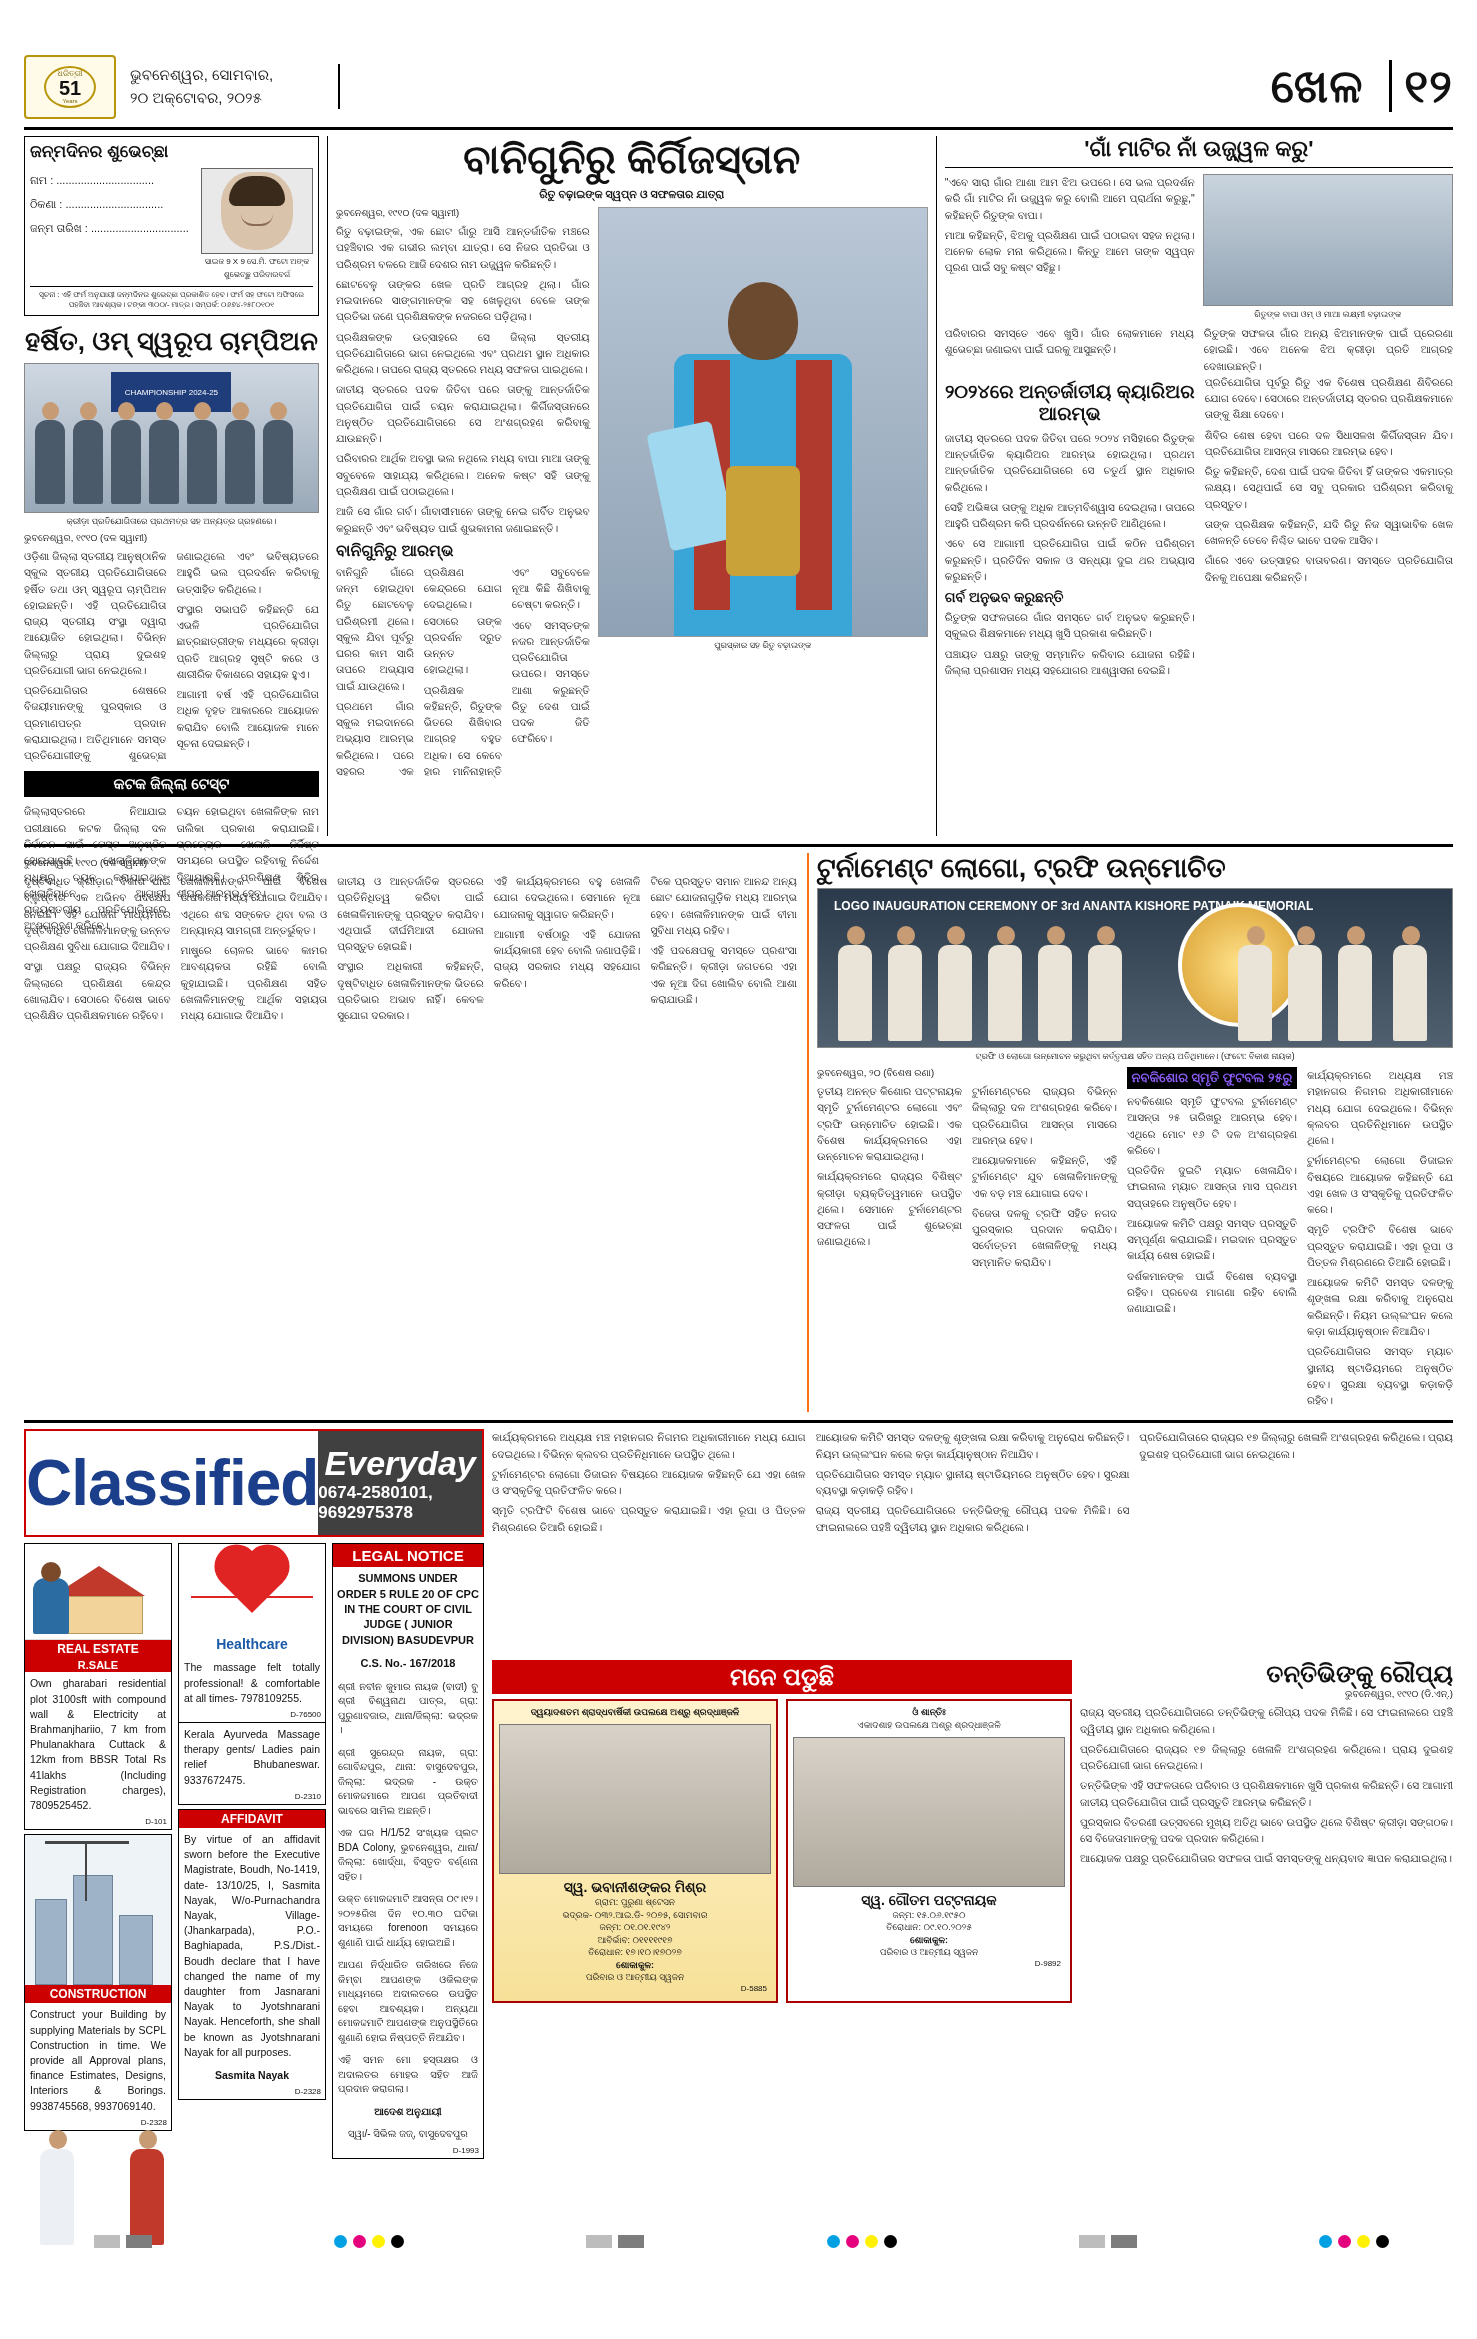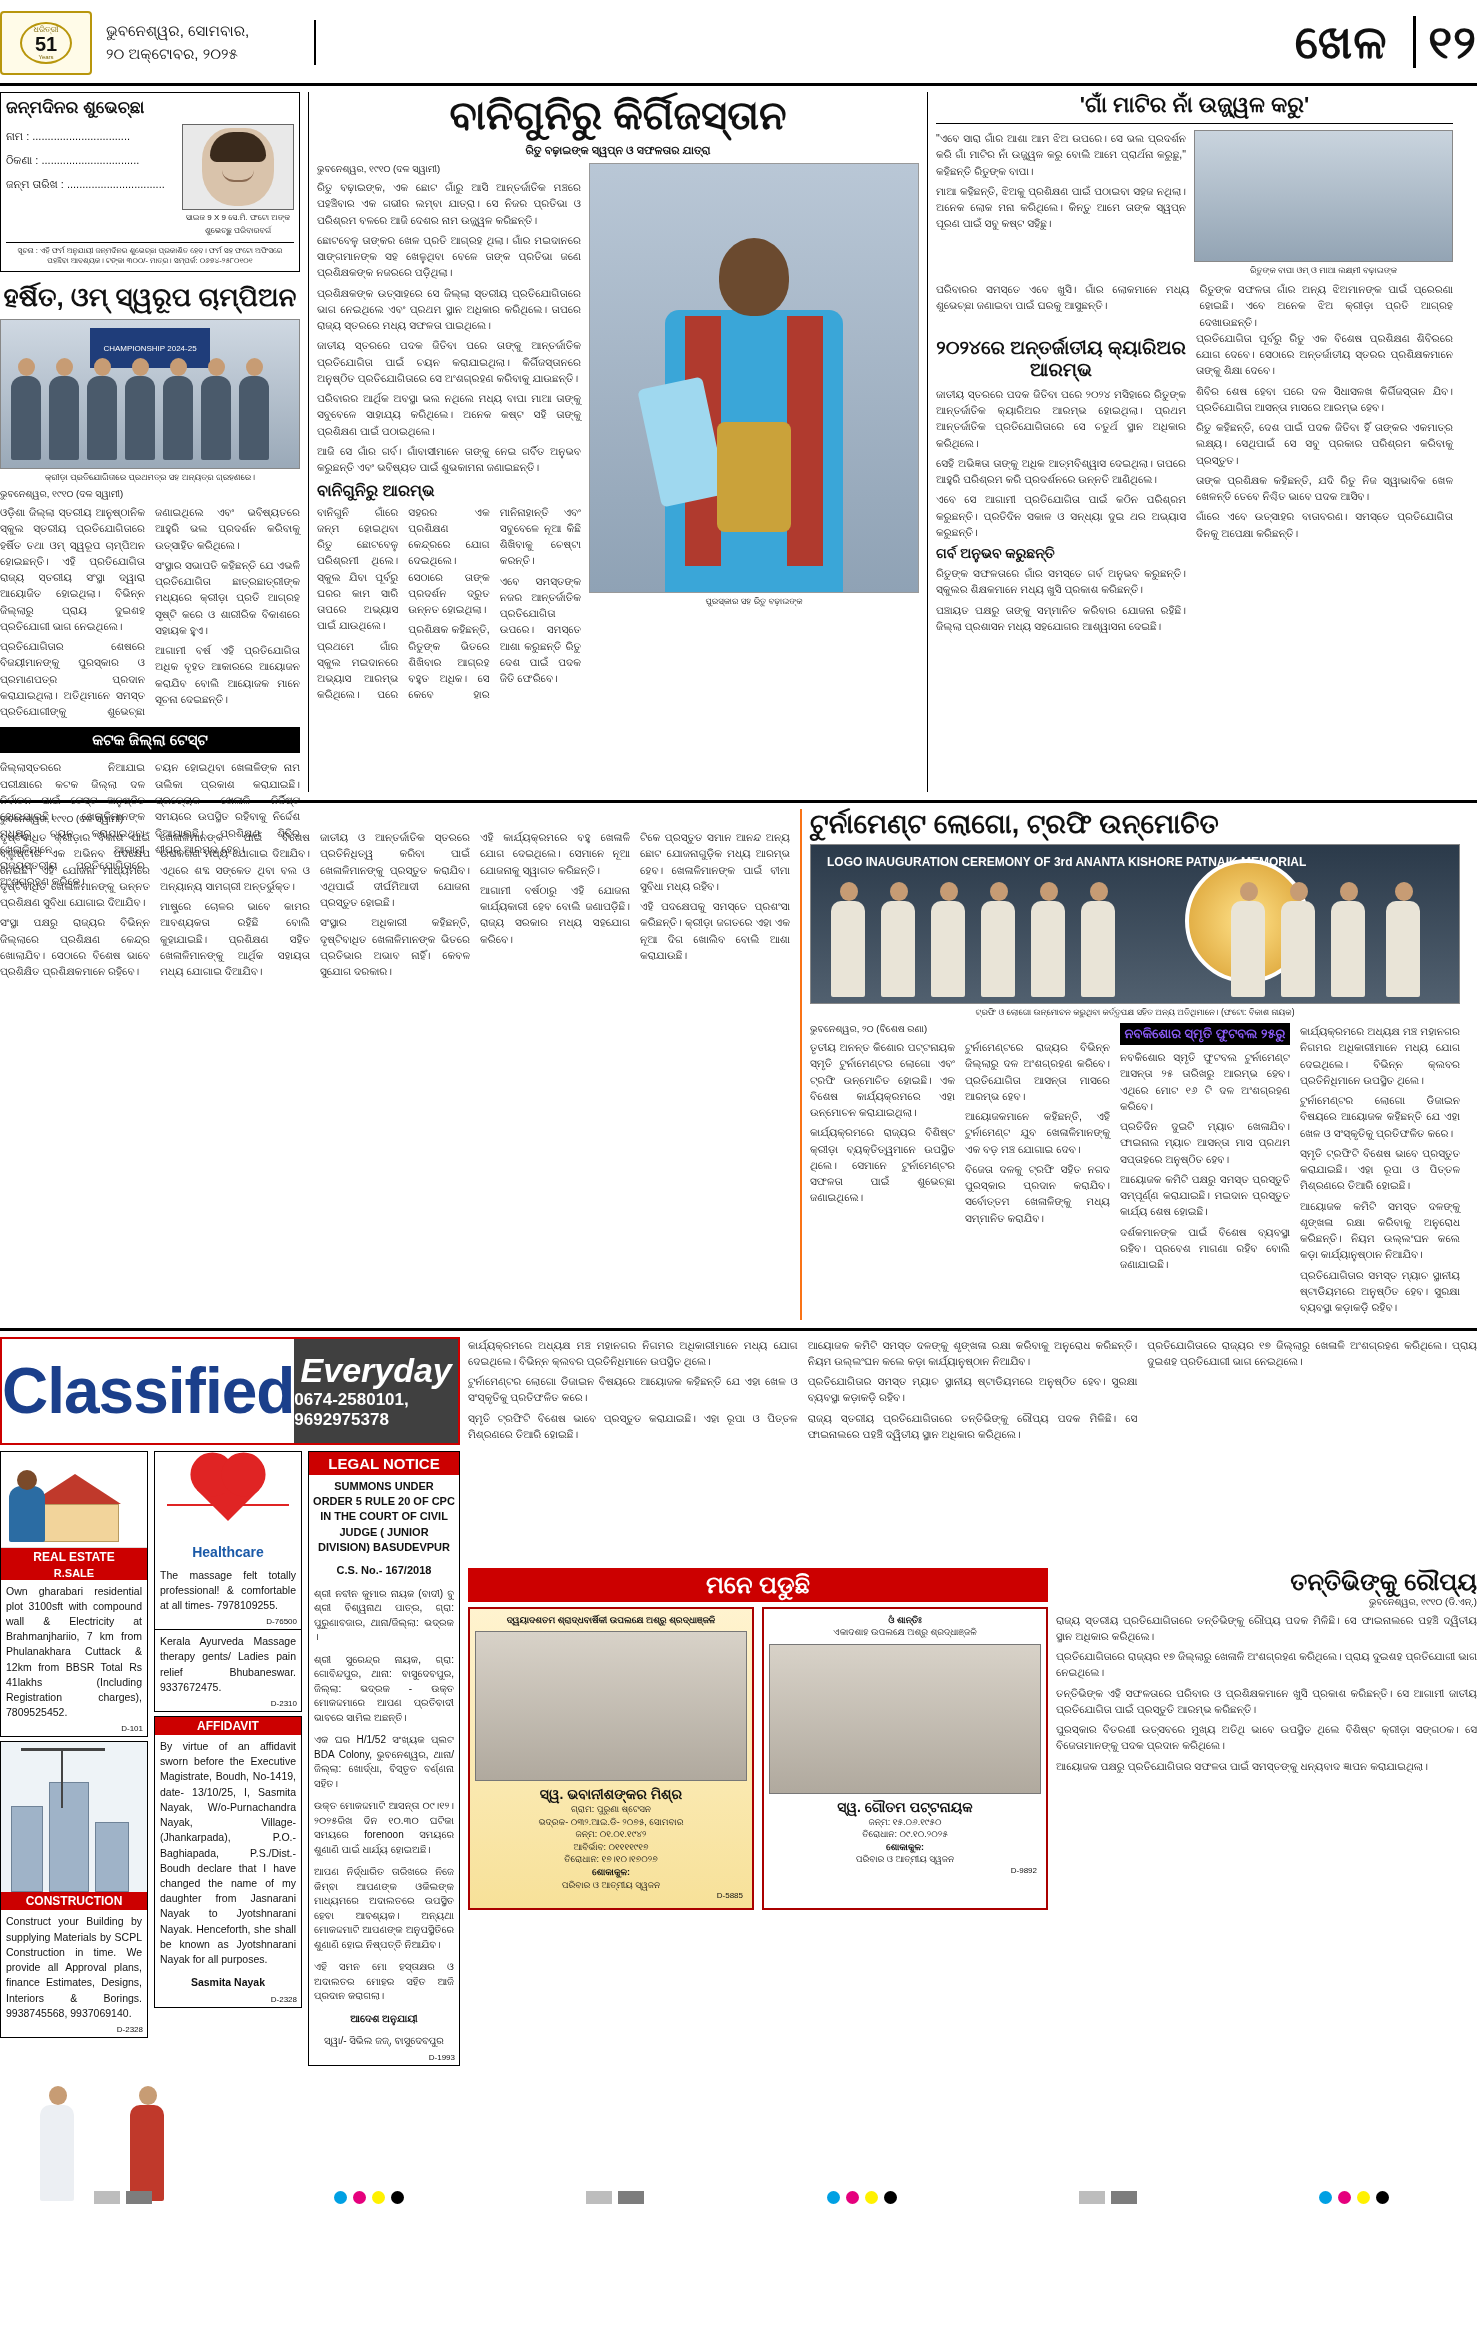--- a/index.html
+++ b/index.html
@@ -6,21 +6,21 @@
   html, body { margin:0; padding:0; }
   body {
     width: 1477px;
     height: 2339px;
     background: #ffffff;
     font-family: "Liberation Sans", sans-serif;
     color: #111;
     position: relative;
     overflow: hidden;
   }
-  .page { position:relative; width:1477px; height:2207px; padding: 8px 0; }
+  .page { position:relative; width:1477px; height:2207px; padding: 8px 24px; margin-top: 44px; }
 
   
   .masthead { display:flex; align-items:center; border-bottom:3px solid #000; padding-bottom:6px; height:78px; }
   .logo-badge {
     width:92px; height:64px; border:2px solid #b8960c; border-radius:4px;
     display:flex; flex-direction:column; align-items:center; justify-content:center;
     background:#fffbe8; margin-right:14px;
   }
   .logo-badge .ring {
     width:52px;height:42px;border:2px solid #b8960c;border-radius:50%;

